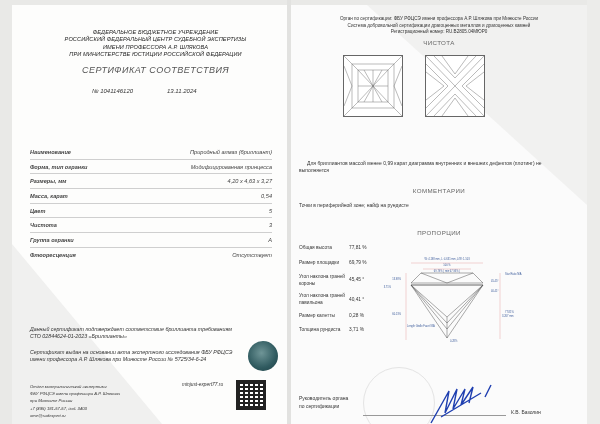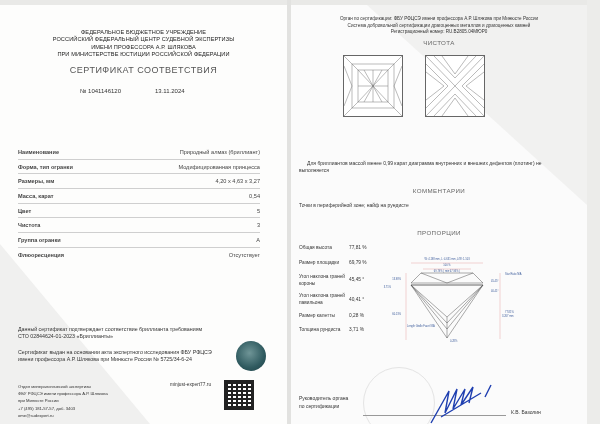--- a/index.html
+++ b/index.html
@@ -1,18 +1,18 @@
 <!DOCTYPE html>
 <html><head>
 <meta charset="utf-8">
 <style>
   * { box-sizing: border-box; margin: 0; padding: 0; }
   html, body { width: 600px; height: 424px; overflow: hidden; background: #e9e9e7; font-family: "Liberation Sans", sans-serif; color: #333; }
   .sheet { position: absolute; top: 5px; height: 419px; background: #fdfdfc; overflow: hidden; }
-  .left { left: 0; width: 287px; }
+  .left { left: 12px; width: 287px; font-style: italic; }
   .right { left: 291px; width: 296px; background: #fbfbfb; }
   .divider { position: absolute; left: 287px; top: 0; width: 4px; height: 424px; background: #e2e2e0; }
   .rightedge { position: absolute; left: 587px; top: 0; width: 13px; height: 424px; background: #ececea; }
   .shade-l { position: absolute; left: 0; bottom: 0; width: 0; height: 0; border-left: 150px solid #f0f0ef; border-top: 180px solid transparent; }
   .shade-r { position: absolute; right: 0; top: 0; width: 0; height: 0; border-right: 220px solid #efefee; border-bottom: 200px solid transparent; opacity: .9; }
   .hdr { position: absolute; left: 0; width: 287px; text-align: center; font-size: 5.6px; line-height: 7.4px; color: #222; top: 24px; letter-spacing: .1px; }
   .cert-title { position: absolute; left: 0; width: 287px; text-align: center; top: 60px; font-size: 9px; color: #555; letter-spacing: .5px; }
   .cert-no { position: absolute; top: 83px; left: 80px; font-size: 6px; color: #333; }
   .cert-date { position: absolute; top: 83px; left: 155px; font-size: 6px; color: #333; }
   .table { position: absolute; top: 140px; left: 18px; width: 242px; }

